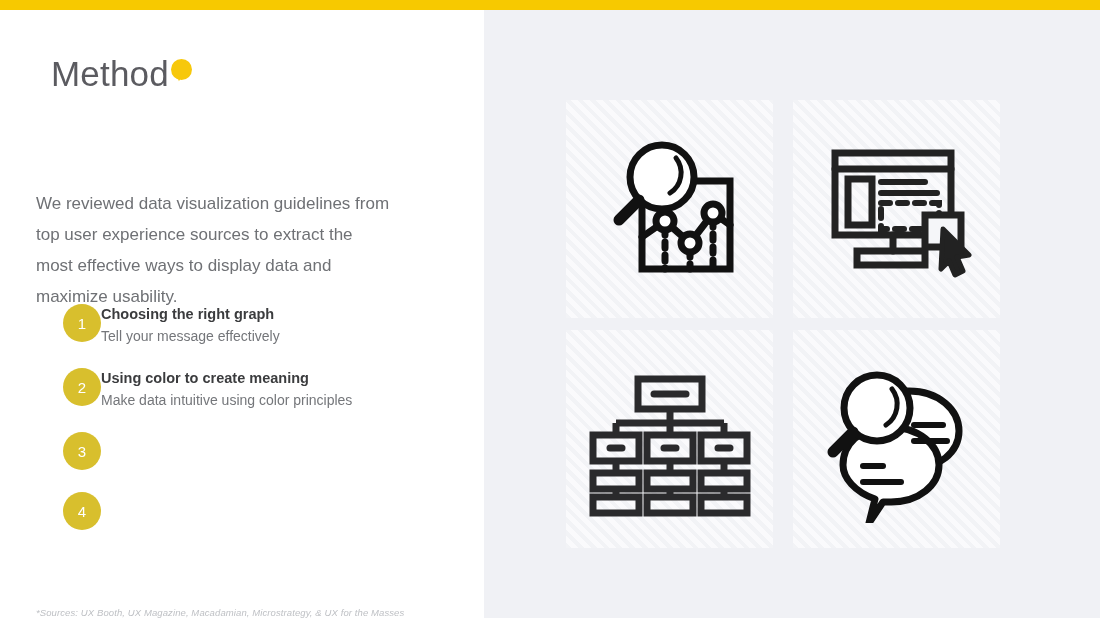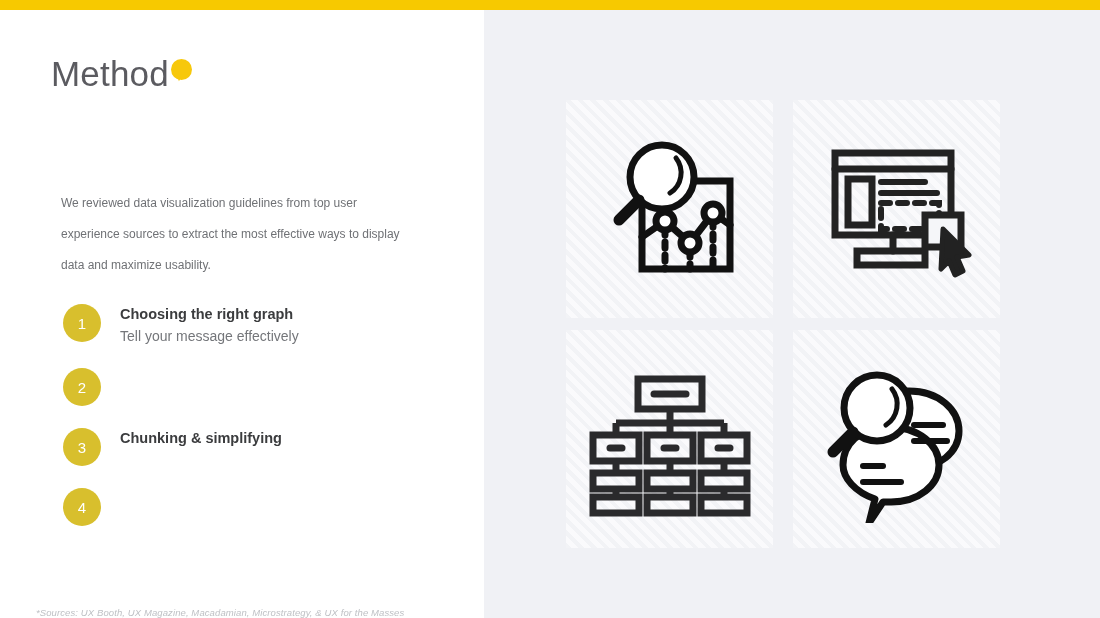--- a/index.html
+++ b/index.html
@@ -73,24 +73,24 @@
     top: 12px;
     width: 0; height: 0;
     border-left: 6px solid transparent;
     border-right: 3px solid transparent;
     border-top: 10px solid #F7C80B;
     transform: rotate(12deg);
   }
 
   .intro {
     position: absolute;
-    left: 61px;
+    left: 36px;
     top: 178px;
     width: 355px;
-    font-size: 12px;
+    font-size: 17px;
     line-height: 31px;
     color: #6F7175;
   }
 
   
   .list {
     position: absolute;
     left: 63px;
     top: 293px;
     width: 400px;
@@ -109,21 +109,20 @@
     border-radius: 50%;
     background: #D8BF2D;
     color: #ffffff;
     font-size: 15px;
     display: flex;
     align-items: center;
     justify-content: center;
     margin-top: 1px;
   }
   .item-body {
-    margin-left: 19px;
     padding-top: 1px;
   }
   .item-title {
     font-size: 14.5px;
     font-weight: bold;
     color: #3B3C3E;
     line-height: 20px;
   }
   .item-sub {
     font-size: 14px;
@@ -197,26 +196,29 @@
       <div class="list-item">
         <div class="badge">1</div>
         <div class="item-body">
           <div class="item-title">Choosing the right graph</div>
           <div class="item-sub">Tell your message effectively</div>
         </div>
       </div>
 
       <div class="list-item">
         <div class="badge">2</div>
+        <div class="item-body">
+          <div class="item-title">Using color to create meaning</div>
+          <div class="item-sub">Make data intuitive using color principles</div>
+        </div>
       </div>
 
       <div class="list-item">
         <div class="badge">3</div>
         <div class="item-body">
-          <div class="item-title">Chunking &amp; simplifying</div>
         </div>
       </div>
 
       <div class="list-item">
         <div class="badge">4</div>
       </div>
 
     </div>
 
     <div class="footnote">*Sources: UX Booth, UX Magazine, Macadamian, Microstrategy, &amp; UX for the Masses</div>

